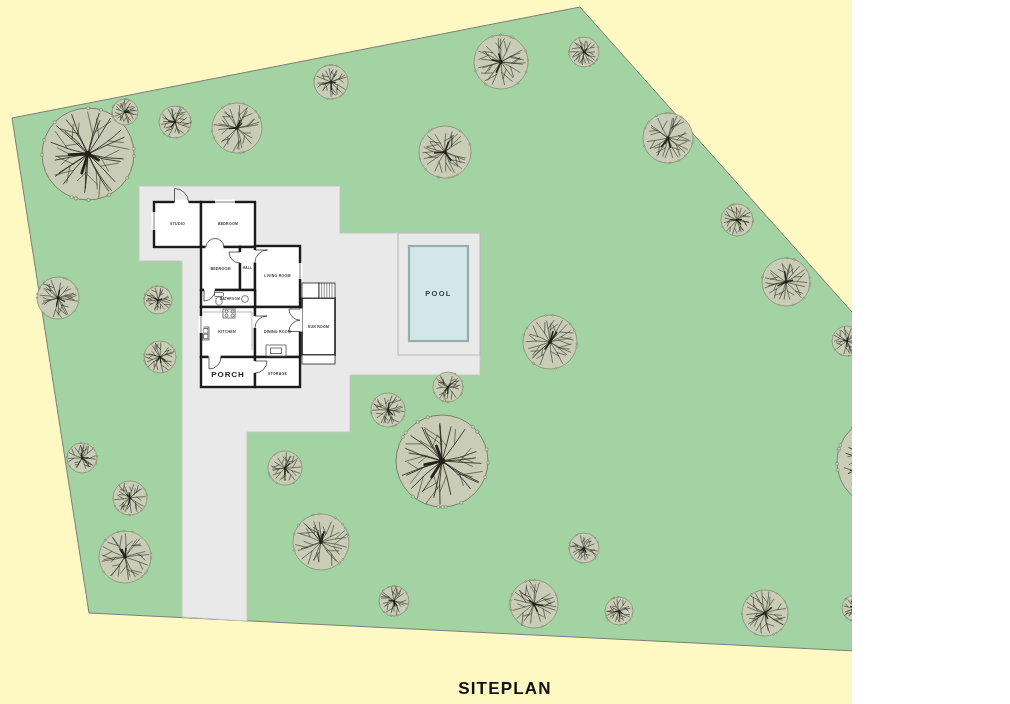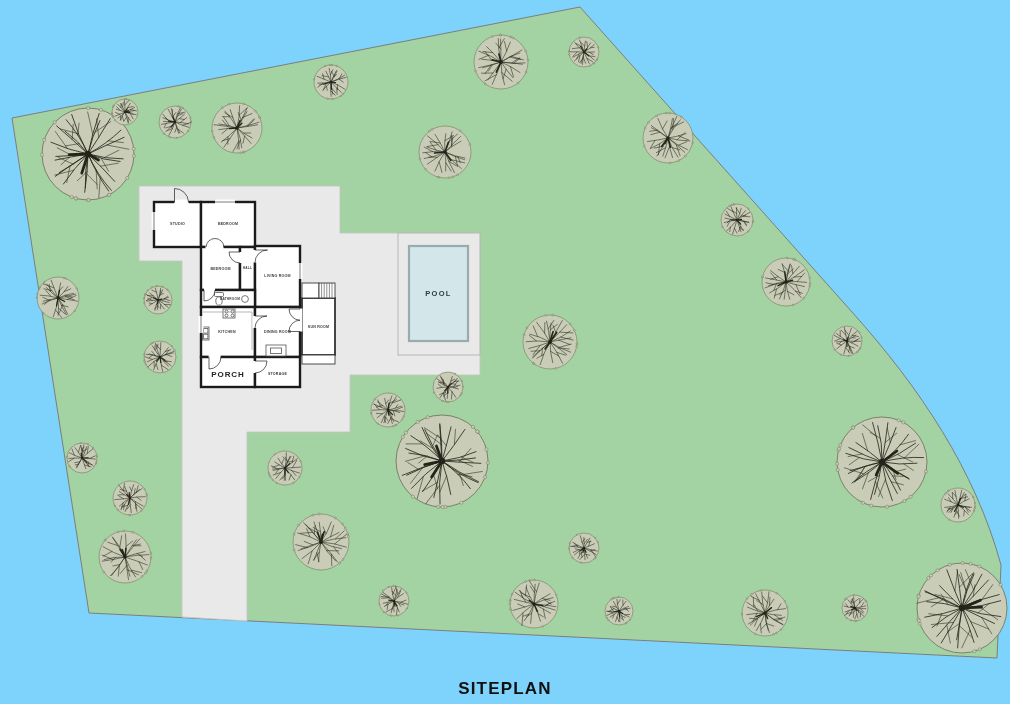--- a/index.html
+++ b/index.html
@@ -1,16 +1,16 @@
 <!DOCTYPE html>
 <html><head>
 <meta charset="utf-8">
 <style>
   html,body{margin:0;padding:0;background:#ffffff;}
-  .page{position:relative;width:1010px;height:704px;background:#7dd3fc;overflow:hidden;
+  .page{position:relative;width:852px;height:704px;background:#fef9c3;overflow:hidden;
         font-family:"Liberation Sans",sans-serif;}
   svg{display:block;}
   .lbl{font-family:"Liberation Sans",sans-serif;font-size:3.6px;font-weight:600;
        fill:#3c3c3c;text-anchor:middle;letter-spacing:.2px;}
   .lbl-sm{font-size:3.2px;}
   .lbl-big{font-family:"Liberation Sans",sans-serif;font-size:8px;font-weight:700;
        fill:#222;text-anchor:middle;letter-spacing:.9px;}
   .pool-lbl{font-family:"Liberation Sans",sans-serif;font-size:7.5px;font-weight:700;
        fill:#2e3e40;text-anchor:middle;letter-spacing:1.3px;}
   .title{font-family:"Liberation Sans",sans-serif;font-size:17px;font-weight:700;

